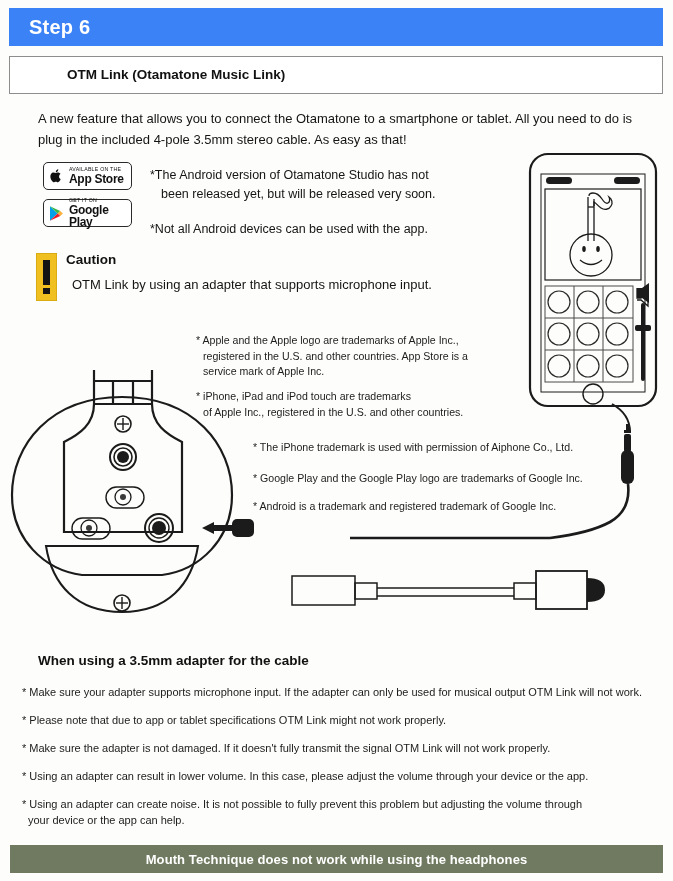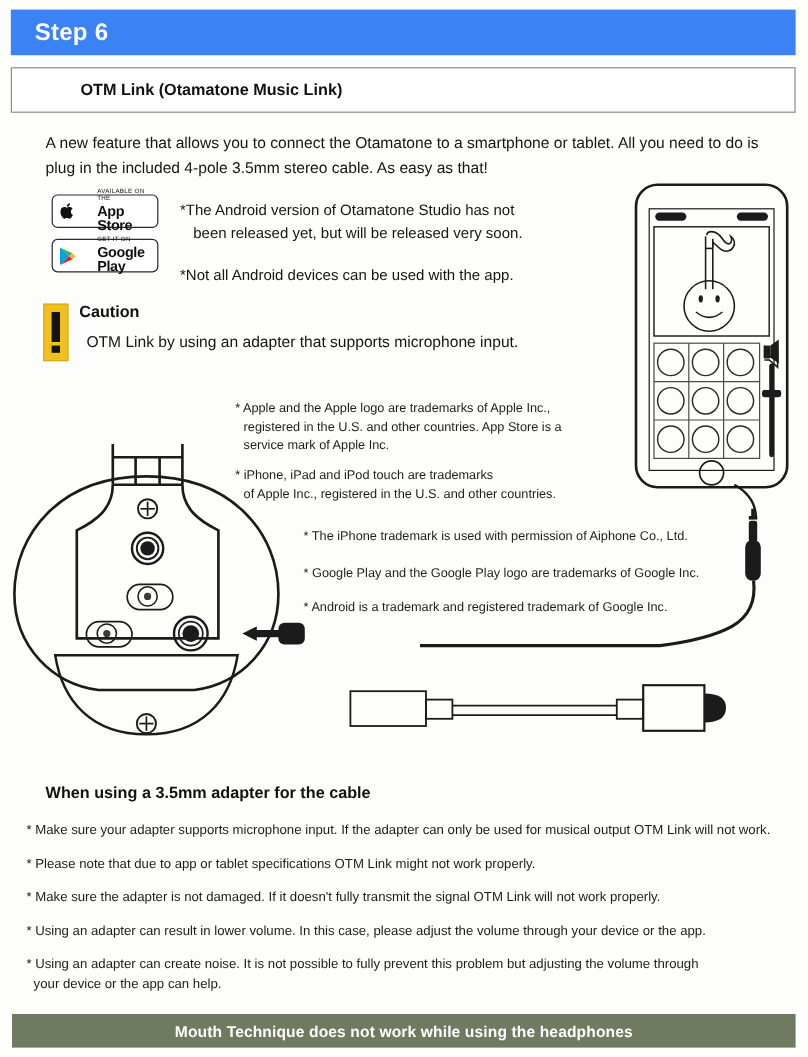--- a/index.html
+++ b/index.html
@@ -41,21 +41,21 @@
   }
 
   
   .badges{position:absolute;left:43px;top:162px;}
   .badge{
     width:89px;height:28px;border:1.2px solid #2a2a2a;border-radius:5px;
     background:#fff;display:flex;align-items:center;box-sizing:border-box;
     padding:0 4px;margin-bottom:9px;
   }
   .badge .bicon{flex:0 0 auto;display:flex;align-items:center;justify-content:center;width:17px;}
-  .badge .btext{margin-left:16px;line-height:1;}
+  .badge .btext{margin-left:4px;line-height:1;}
   .badge .btop{font-size:5.2px;letter-spacing:.25px;color:#111;display:block;text-transform:uppercase;}
   .badge .bmain{font-size:12px;font-weight:bold;color:#111;display:block;margin-top:1px;letter-spacing:-.3px;}
 
   
   .note-android-1{
     position:absolute;left:150px;top:166px;width:310px;
     font-size:12.5px;line-height:19px;color:#151515;
   }
   .note-android-1 .l2{display:block;margin-left:11px;}
   .note-android-2{

